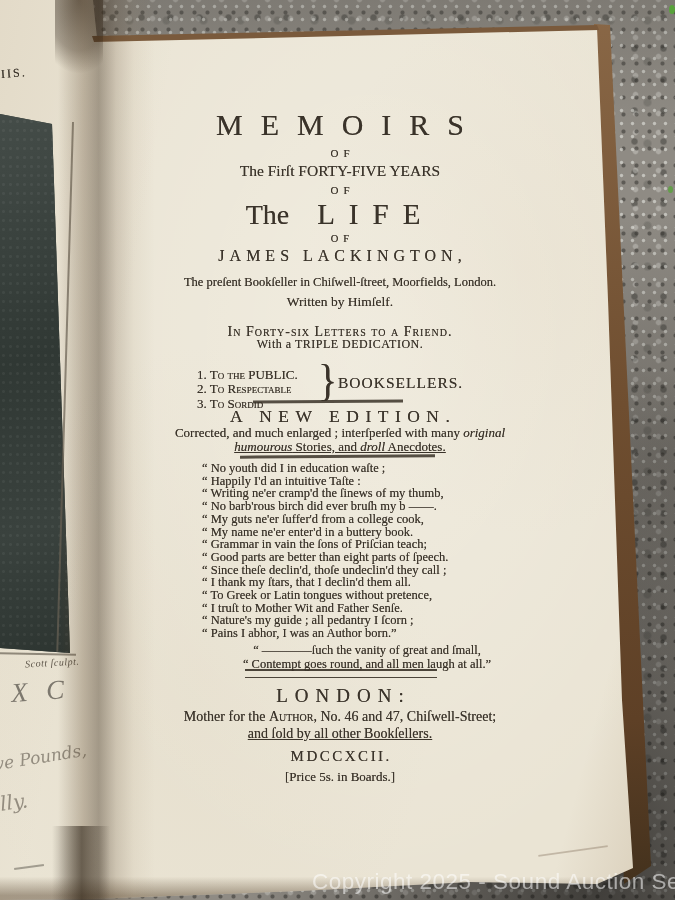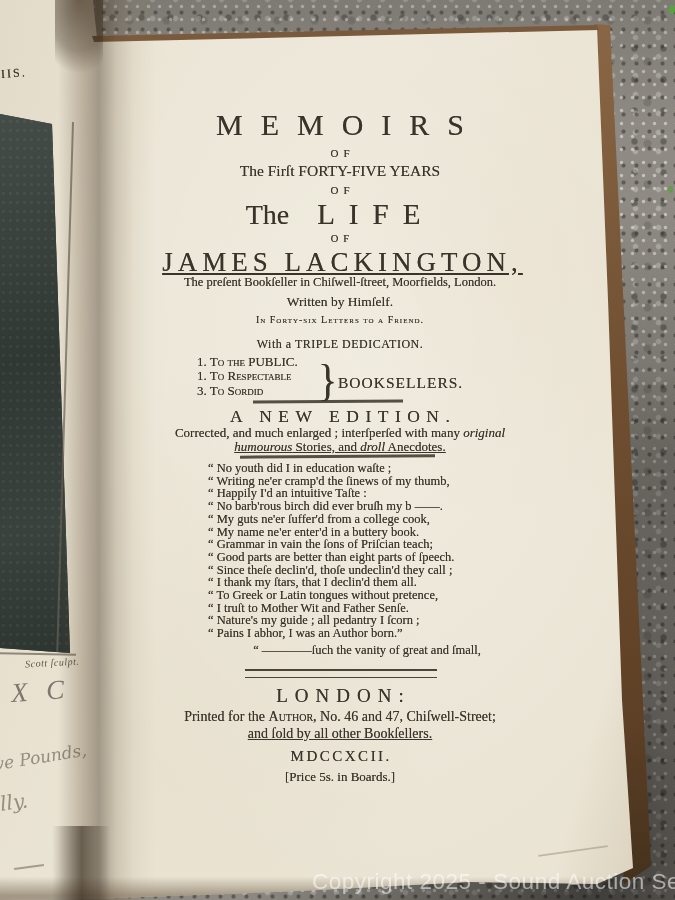--- a/index.html
+++ b/index.html
@@ -91,34 +91,34 @@
   .col>div{position:absolute;left:0;right:0;text-align:center;}
   .ink{color:#3a332a;text-shadow:0 0 .5px rgba(58,51,42,.7);}
   .t-memoirs{top:108px;font-size:30px;letter-spacing:18px;padding-left:18px;}
   .t-of1{top:147px;font-size:11px;letter-spacing:5px;padding-left:5px;}
   .t-series{top:162px;font-size:15.5px;}
   .t-of2{top:184px;font-size:11px;letter-spacing:5px;padding-left:5px;}
   .t-life{top:198px;}
   .life-the{font-size:28px;}
   .life-word{font-size:29px;letter-spacing:14px;padding-left:14px;margin-left:14px;}
   .t-of3{top:233px;font-size:10.5px;letter-spacing:5px;padding-left:5px;}
-  .t-author{top:247px;font-size:27px;letter-spacing:5px;padding-left:5px;text-decoration:underline;}
+  .t-author{top:247px;font-size:16px;letter-spacing:5px;padding-left:5px;}
   .t-adesc{top:275px;font-size:12.5px;}
   .t-written{top:294px;font-size:13.5px;}
-  .t-letters{top:314px;font-size:10px;font-variant:small-caps;letter-spacing:1px;}
+  .t-letters{top:324px;font-size:14px;font-variant:small-caps;letter-spacing:1px;}
   .t-dedhead{top:337px;font-size:12px;letter-spacing:.5px;}
-  .ded-block{top:355px;left:57px !important;right:auto !important;text-align:left !important;font-size:13px;line-height:14.4px;font-variant:small-caps;}
+  .ded-block{top:368px;left:57px !important;right:auto !important;text-align:left !important;font-size:13px;line-height:14.4px;font-variant:small-caps;}
   .brace{top:357px;left:178px !important;right:auto !important;text-align:left !important;font-size:40px;transform:scaleY(1.1);font-weight:400;}
   .t-booksellers{top:374px;left:198px !important;right:auto !important;text-align:left !important;font-size:15.5px;letter-spacing:1px;}
   .rule1{top:400px;left:113px !important;width:150px;height:2.5px;background:rgba(58,50,40,.85);transform:rotate(-.4deg);}
   .t-edition{top:406px;font-size:17.5px;letter-spacing:6.5px;padding-left:6.5px;}
   .t-note1{top:425px;font-size:13px;}
   .t-note2{top:439px;font-size:13px;text-decoration:underline;}
   .rule2{top:455px;left:100px !important;width:195px;height:2.5px;background:rgba(58,50,40,.85);transform:rotate(-.4deg);}
-  .verse{top:462px;left:62px !important;right:auto !important;width:330px;text-align:left !important;font-size:12.5px;line-height:12.7px;margin-left:6px;}
+  .verse{top:462px;left:62px !important;right:auto !important;width:330px;text-align:left !important;font-size:12.5px;line-height:12.7px;}
   .couplet{top:644px;left:62px !important;right:auto !important;width:330px;text-align:center;font-size:12.5px;line-height:13.5px;}
   .drule{top:669px;left:105px !important;width:192px;height:6px;border-top:2.2px solid rgba(58,50,40,.9);border-bottom:1.5px solid rgba(58,50,40,.9);background:transparent;}
   .t-london{top:685px;font-size:19px;letter-spacing:7px;padding-left:7px;}
   .t-imprint1{top:709px;font-size:14px;}
   .t-imprint2{top:726px;font-size:14px;text-decoration:underline;}
   .t-year{top:748px;font-size:15px;letter-spacing:2.5px;padding-left:2.5px;}
   .t-price{top:769px;font-size:13px;}
   .sc{font-variant:small-caps;}
   em{font-style:italic;}
   
@@ -163,54 +163,55 @@
     <div class="t-life ink"><span class="life-the">The</span><span class="life-word">LIFE</span></div>
     <div class="t-of3 ink">OF</div>
     <div class="t-author ink">JAMES LACKINGTON,</div>
     <div class="t-adesc ink">The preſent Bookſeller in Chiſwell-ſtreet, Moorfields, London.</div>
     <div class="t-written ink">Written by Himſelf.</div>
     <div class="t-letters ink">In Forty-six Letters to a Friend.</div>
     <div class="t-dedhead ink">With a TRIPLE DEDICATION.</div>
 
     <div class="ded-block ink">
       <div>1. To the PUBLIC.</div>
-      <div>1. To Respectable</div>
+      <div>2. To Respectable</div>
       <div>3. To Sordid</div>
     </div>
     <div class="brace ink">}</div>
     <div class="t-booksellers ink">BOOKSELLERS.</div>
 
     <div class="rule1"></div>
     <div class="t-edition ink">A NEW EDITION.</div>
     <div class="t-note1 ink"><span>Corrected, and much enlarged ; interſperſed with many </span><em>original</em></div>
     <div class="t-note2 ink"><em>humourous</em><span> Stories, and </span><em>droll</em><span> Anecdotes.</span></div>
     <div class="rule2"></div>
 
     <div class="verse ink">
       <div>“ No youth did I in education waſte ;</div>
+      <div>“ Happily I'd an intuitive Taſte :</div>
       <div>“ Writing ne'er cramp'd the ſinews of my thumb,</div>
-      <div>“ Happily I'd an intuitive Taſte :</div>
       <div>“ No barb'rous birch did ever bruſh my b ——.</div>
       <div>“ My guts ne'er ſuffer'd from a college cook,</div>
       <div>“ My name ne'er enter'd in a buttery book.</div>
       <div>“ Grammar in vain the ſons of Priſcian teach;</div>
       <div>“ Good parts are better than eight parts of ſpeech.</div>
       <div>“ Since theſe declin'd, thoſe undeclin'd they call ;</div>
       <div>“ I thank my ſtars, that I declin'd them all.</div>
       <div>“ To Greek or Latin tongues without pretence,</div>
       <div>“ I truſt to Mother Wit and Father Senſe.</div>
       <div>“ Nature's my guide ; all pedantry I ſcorn ;</div>
       <div>“ Pains I abhor, I was an Author born.”</div>
     </div>
     <div class="couplet ink">
       <div>“ ————ſuch the vanity of great and ſmall,</div>
+      <div>“ Contempt goes round, and all men laugh at all.”</div>
     </div>
 
     <div class="drule"></div>
     <div class="t-london ink">LONDON:</div>
-    <div class="t-imprint1 ink"><span>Printed for the </span><span class="sc">Author</span><span>, No. 46 and 47, Chiſwell-Street;</span></div>
+    <div class="t-imprint1 ink"><span>Mother for the </span><span class="sc">Author</span><span>, No. 46 and 47, Chiſwell-Street;</span></div>
     <div class="t-imprint2 ink">and ſold by all other Bookſellers.</div>
     <div class="t-year ink">MDCCXCII.</div>
     <div class="t-price ink">[Price 5s. in Boards.]</div>
   </div>
 
   <div class="watermark">Copyright 2025 - Sound Auction Service</div>
 </div>
 
 </body></html>

